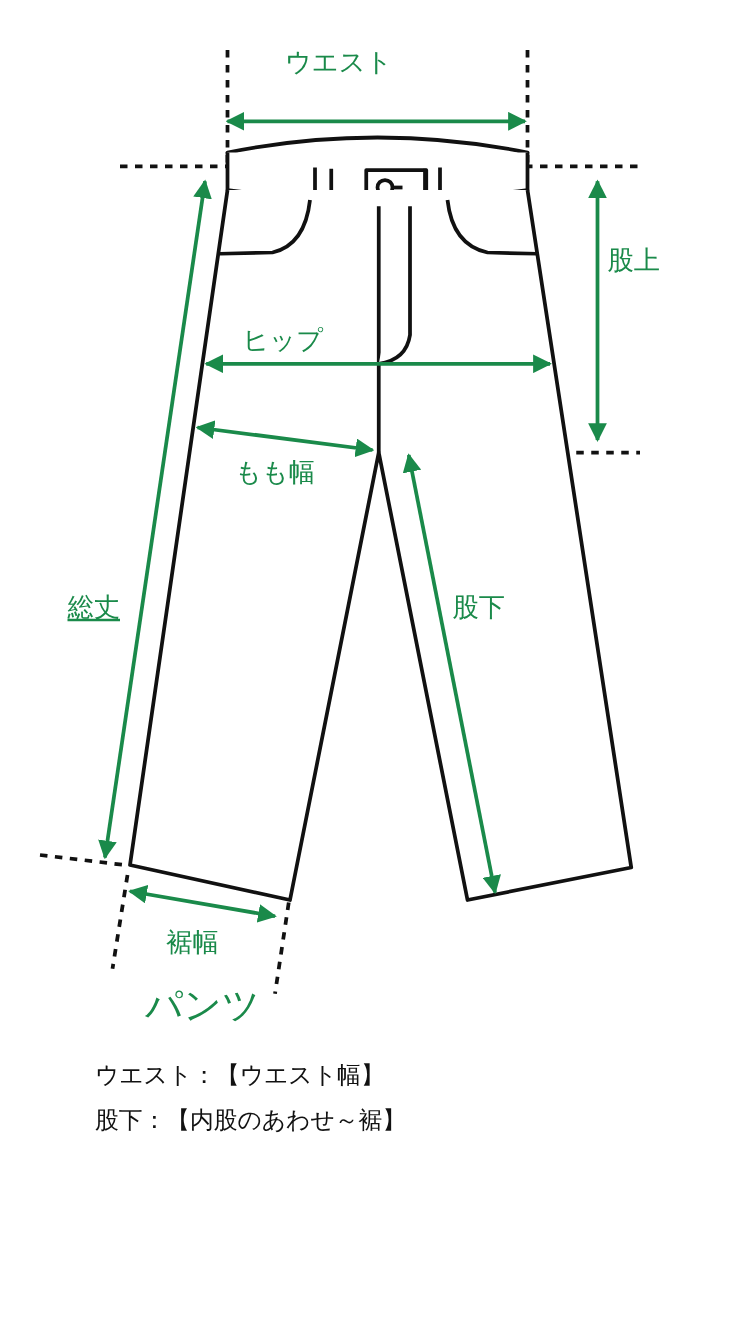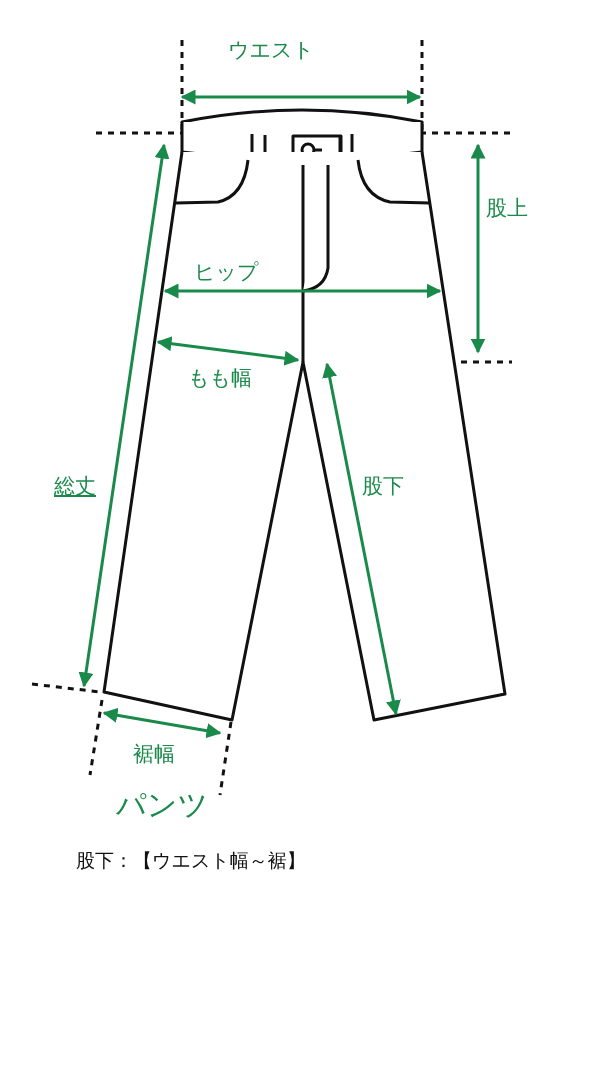--- a/index.html
+++ b/index.html
@@ -64,15 +64,18 @@
 <div class="lbl" style="left:188px;top:368px;">もも幅</div>
 <div class="lbl" style="left:54px;top:476px;text-decoration:underline;">総丈</div>
 <div class="lbl" style="left:486px;top:198px;">股上</div>
 <div class="lbl" style="left:362px;top:476px;">股下</div>
 <div class="lbl" style="left:133px;top:744px;">裾幅</div>
 
 <div class="title">パンツ</div>
 
 <div class="defs">
   <div class="def-row">
-    <span>股下</span><span>：</span><span>【ウエスト幅～裾】</span>
+    <span>ウエスト</span><span>：</span><span>【ウエスト幅】</span>
+  </div>
+  <div class="def-row">
+    <span>股下</span><span>：</span><span>【内股のあわせ～裾】</span>
   </div>
 </div>
 
 </body></html>

